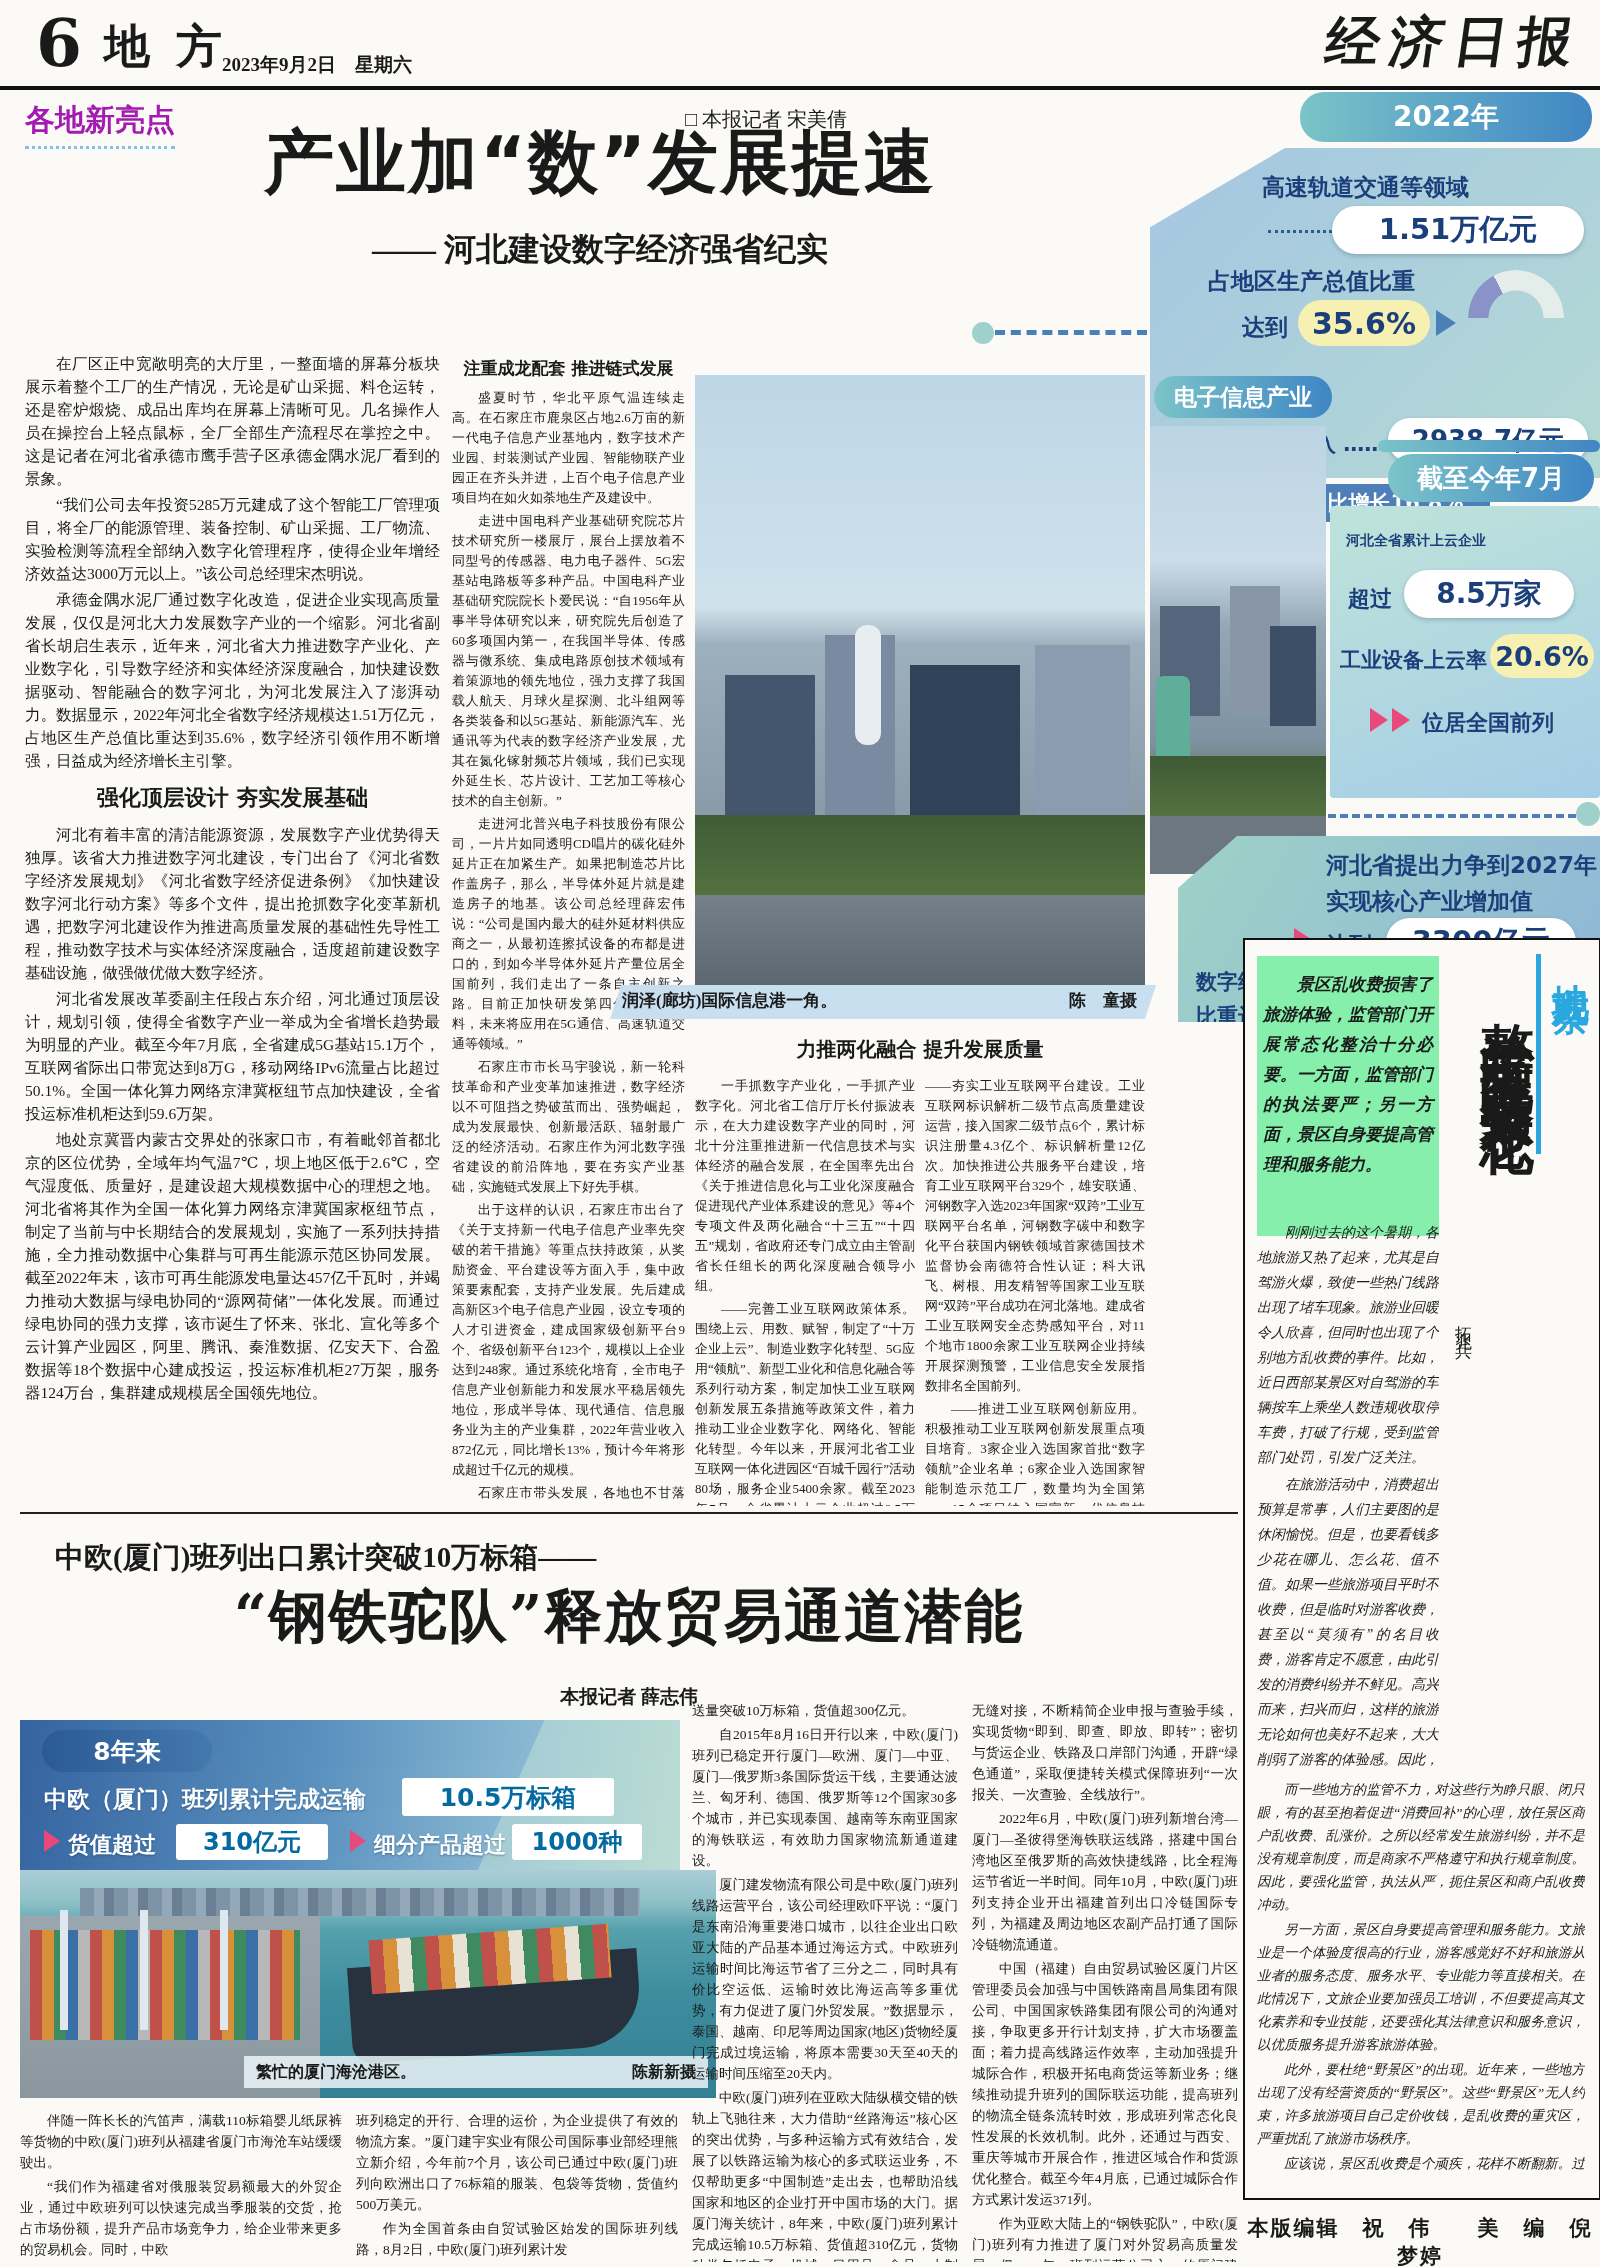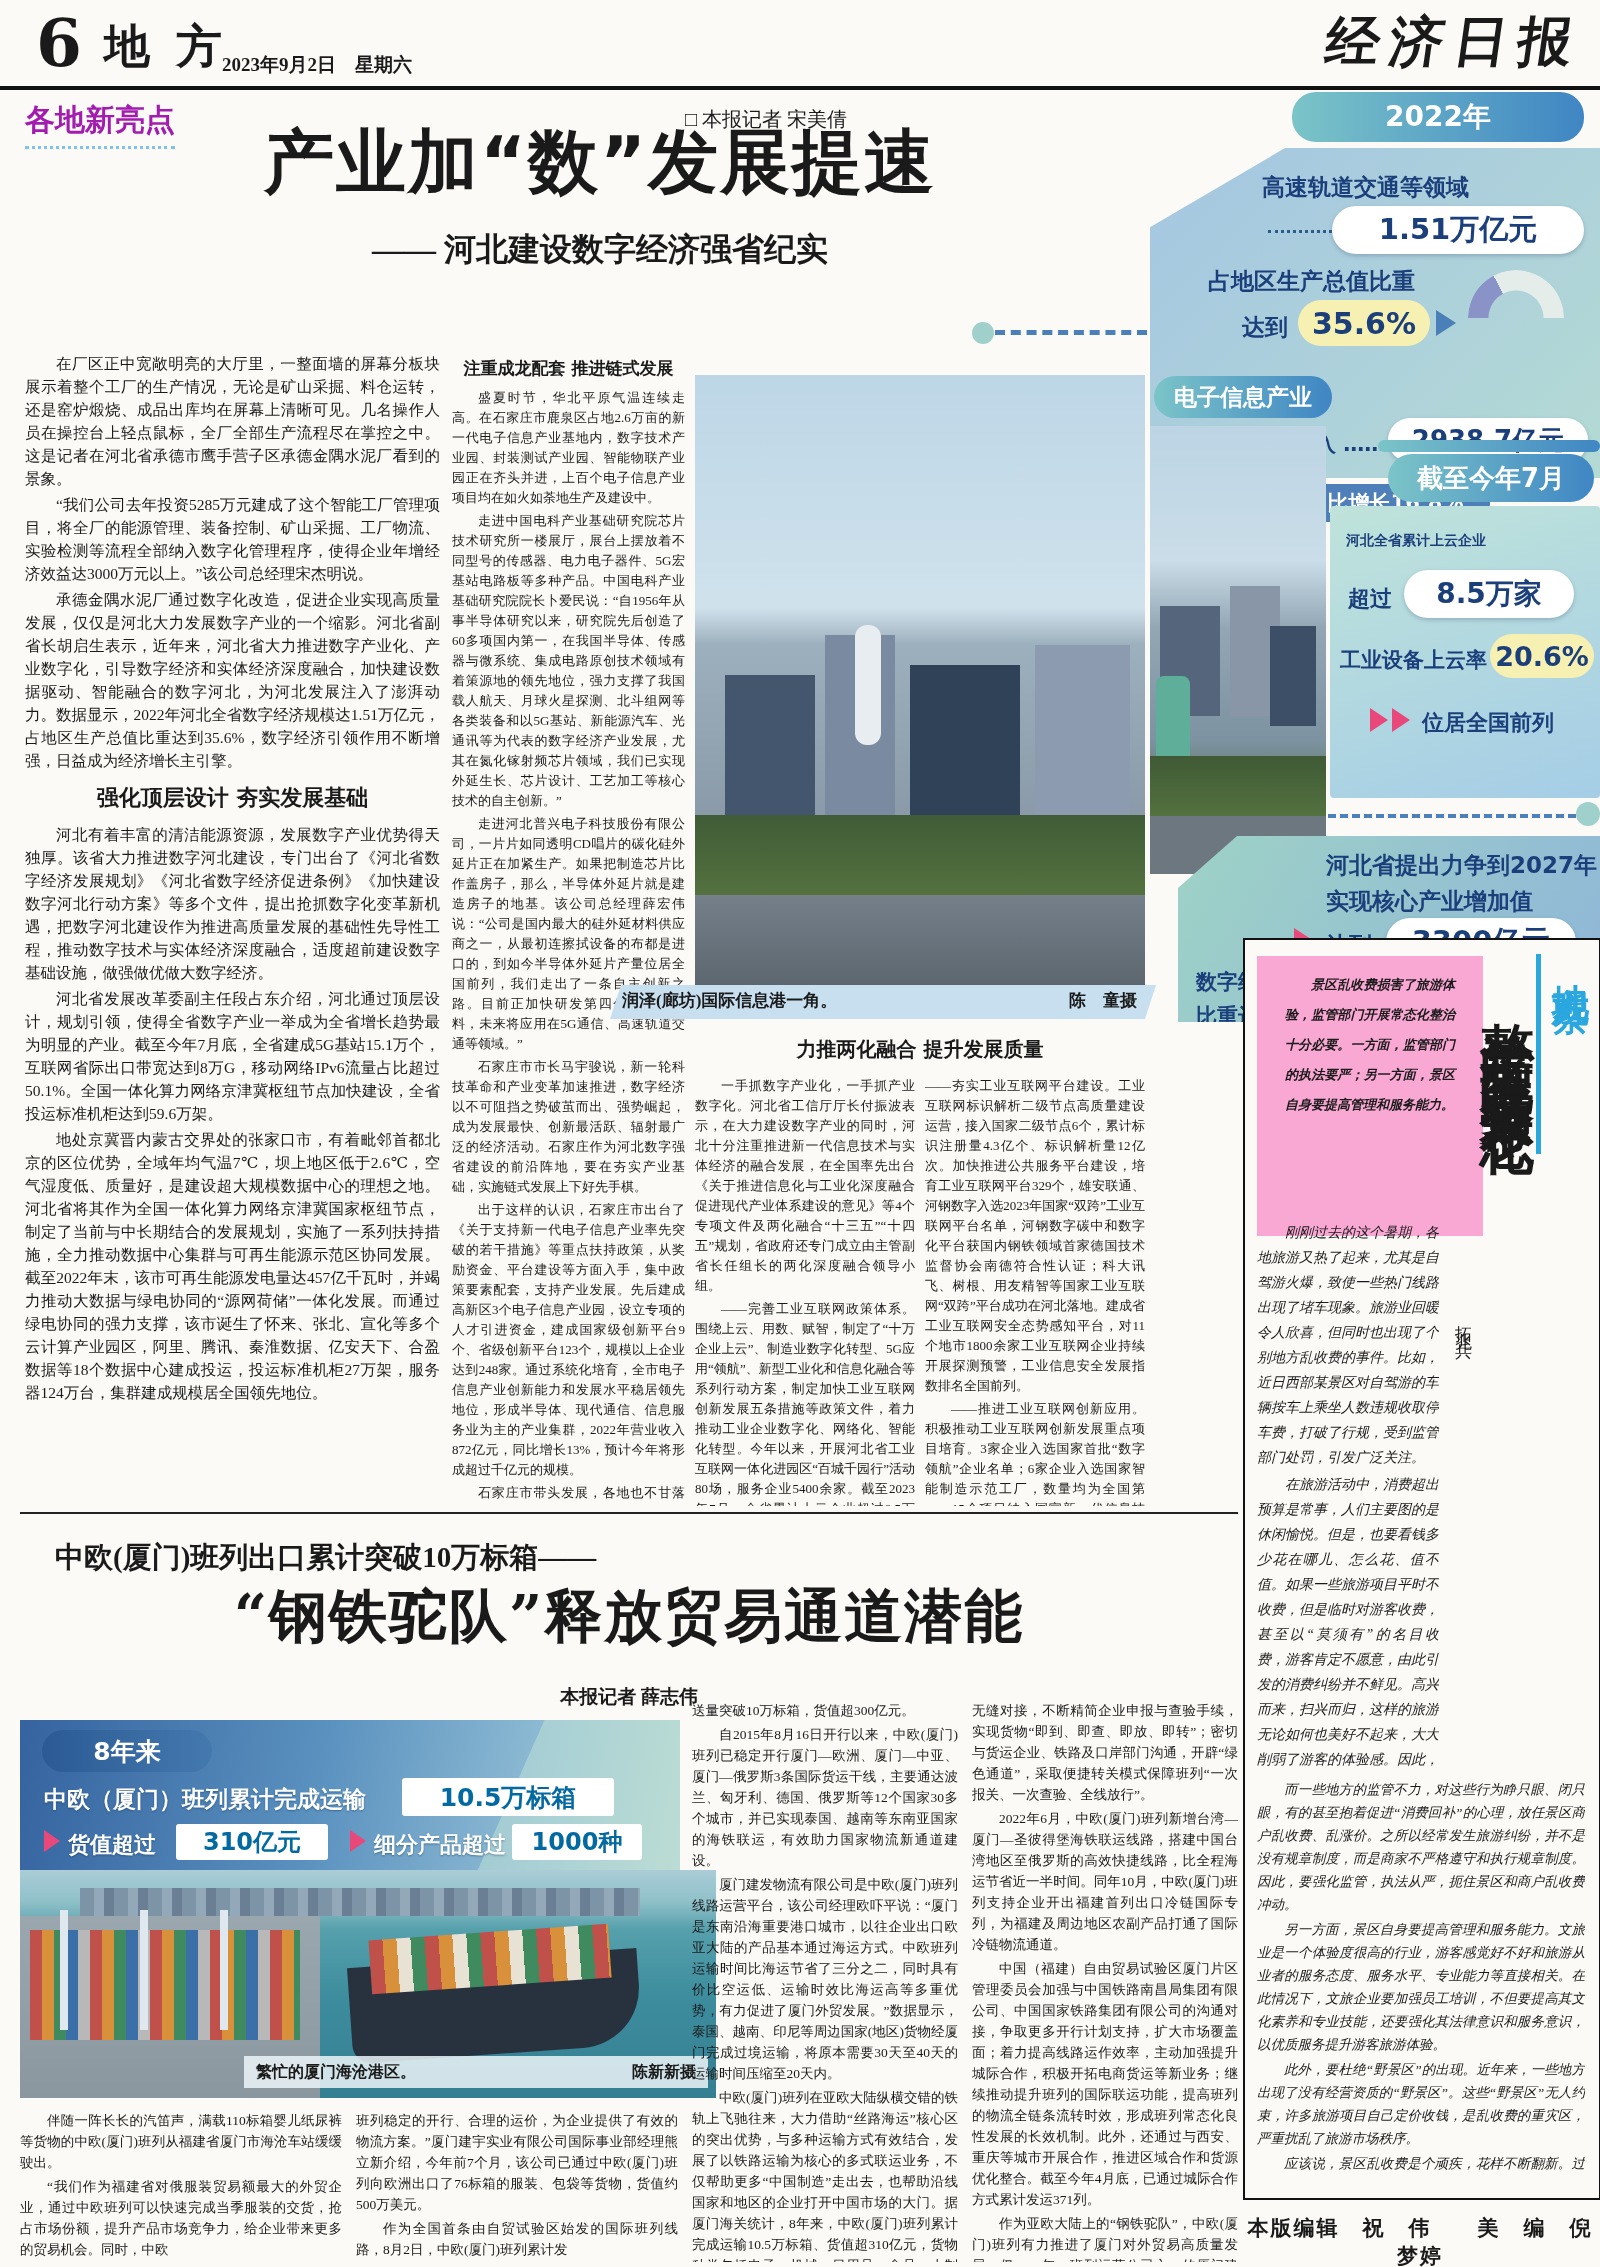--- a/index.html
+++ b/index.html
@@ -87,22 +87,22 @@
   .ig2lab{position:absolute;color:#fff;font-weight:900;z-index:2;
        font-family:"DejaVu Sans","Liberation Sans",sans-serif;text-shadow:0 1px 2px rgba(0,40,80,.4);}
   .pill8{left:22px;top:10px;width:170px;height:42px;border-radius:21px;z-index:2;
        background:linear-gradient(90deg,#2b5a94,#4479ae);color:#fff;font-size:25px;}
   .photo2{left:20px;top:1870px;width:660px;height:228px;
        background:linear-gradient(180deg,#aacdd8 0%,#8fc0c8 14%,#56a0ac 26%,#3d8d9e 55%,#357f92 100%);padding-left:36px;}
   .cap2{position:absolute;right:8px;bottom:10px;width:440px;height:32px;background:rgba(236,244,248,.85);
        font-size:16px;font-weight:700;display:flex;align-items:center;padding:0 12px;justify-content:space-between;}
   
   .cm{left:1243px;top:938px;width:354px;height:1258px;border:2px solid #111;background:#fbfaf6;}
-  .cm-quote{position:absolute;left:12px;top:16px;width:170px;height:252px;background:#f9a8d4;
-       padding:14px 28px;font-size:13px;line-height:30px;font-weight:700;font-style:italic;
+  .cm-quote{position:absolute;left:12px;top:16px;width:170px;height:252px;background:#86efac;
+       padding:14px 6px;font-size:17px;line-height:30px;font-weight:700;font-style:italic;
        text-align:justify;overflow:hidden;}
   .cm-quote .qt{text-indent:2em;}
   .cm-label{position:absolute;right:4px;top:14px;height:200px;display:flex;}
   .cm-label .bar{width:5px;background:#2ba7e0;margin-right:4px;}
   .cm-label .txt{writing-mode:vertical-rl;font-size:37px;font-weight:900;color:#2ba7e0;
        font-family:"DejaVu Sans","Liberation Sans",sans-serif;letter-spacing:4px;}
   .cm-title{position:absolute;right:56px;top:40px;height:760px;writing-mode:vertical-rl;
        font-size:54px;font-weight:900;font-family:"DejaVu Sans","Liberation Sans",sans-serif;
        letter-spacing:10px;}
   .cm-author{position:absolute;right:124px;top:372px;writing-mode:vertical-rl;font-size:17px;
@@ -179,21 +179,21 @@
     </div>
 </div>
 <div class="abs col c-sm cont-first" style="left:925px;top:1076px;width:220px;height:430px;">
   <div class="cont-first">
       <p>——夯实工业互联网平台建设。工业互联网标识解析二级节点高质量建设运营，接入国家二级节点6个，累计标识注册量4.3亿个、标识解析量12亿次。加快推进公共服务平台建设，培育工业互联网平台329个，雄安联通、河钢数字入选2023年国家“双跨”工业互联网平台名单，河钢数字碳中和数字化平台获国内钢铁领域首家德国技术监督协会南德符合性认证；科大讯飞、树根、用友精智等国家工业互联网“双跨”平台成功在河北落地。建成省工业互联网安全态势感知平台，对11个地市1800余家工业互联网企业持续开展探测预警，工业信息安全发展指数排名全国前列。</p>
       <p>——推进工业互联网创新应用。积极推动工业互联网创新发展重点项目培育。3家企业入选国家首批“数字领航”企业名单；6家企业入选国家智能制造示范工厂，数量均为全国第一；15个项目纳入国家新一代信息技术与制造业融合试点示范，数量位居全国第二；长城精工成功打造全国首个5.5G柔性工厂试点，中信戴卡入选世界经济论坛“灯塔工厂”。河北省被列为全国“工业互联网+安全生产”试点省份。</p>
     </div>
 </div>
 
 <div class="abs ig1">
-  <div class="pill pill-blue" style="left:142px;top:4px;width:292px;height:50px;font-size:28px;">2022年</div>
+  <div class="pill pill-blue" style="left:150px;top:4px;width:292px;height:50px;font-size:28px;">2022年</div>
   <div class="igpanel p1">
     <div class="iglabel" style="left:112px;top:24px;font-size:23px;">高速轨道交通等领域</div>
     <div style="position:absolute;left:118px;top:82px;width:70px;border-top:3px dotted #2b5d8c;"></div>
     <div class="pill pill-white" style="left:182px;top:58px;width:252px;height:48px;font-size:29px;">1.51万亿元</div>
     <div class="iglabel" style="left:58px;top:118px;font-size:23px;">占地区生产总值比重</div>
     <div class="iglabel" style="left:92px;top:164px;font-size:23px;">达到</div>
     <div class="pill pill-yellow" style="left:148px;top:152px;width:132px;height:46px;font-size:30px;">35.6%</div>
     <div class="tri" style="left:286px;top:162px;border-top:13px solid transparent;border-bottom:13px solid transparent;border-left:20px solid #4a7fb8;"></div>
     <div class="gauge g1" style="left:318px;top:122px;"></div>
     <div class="pill pill-blue" style="left:4px;top:228px;width:178px;height:42px;font-size:23px;">电子信息产业</div>

